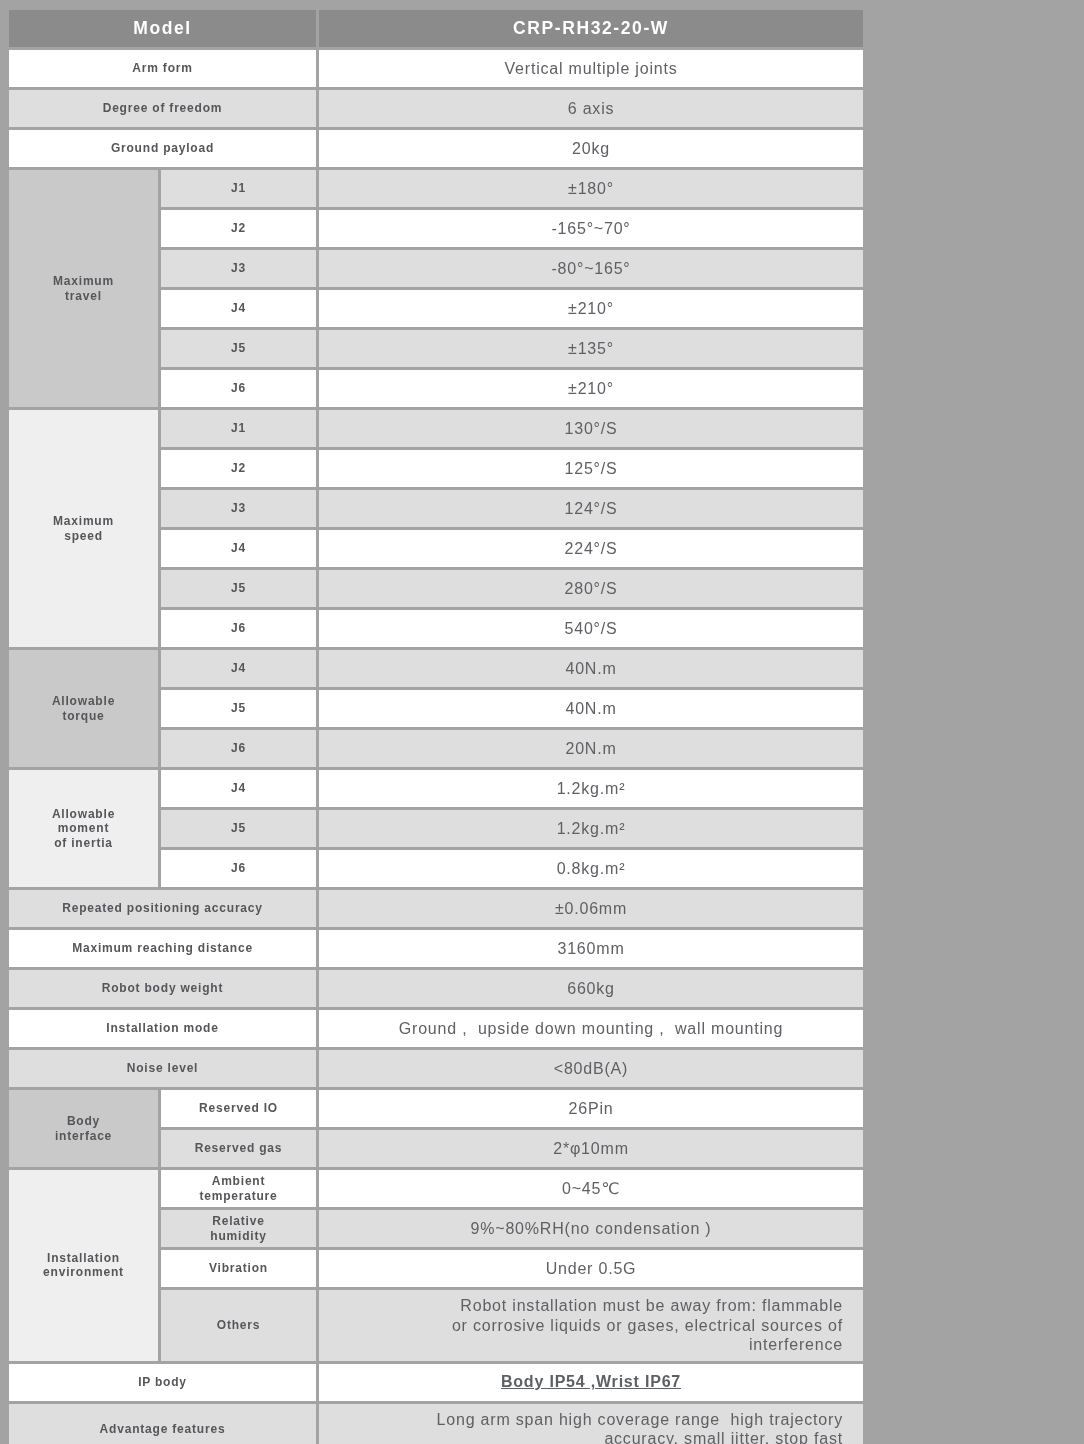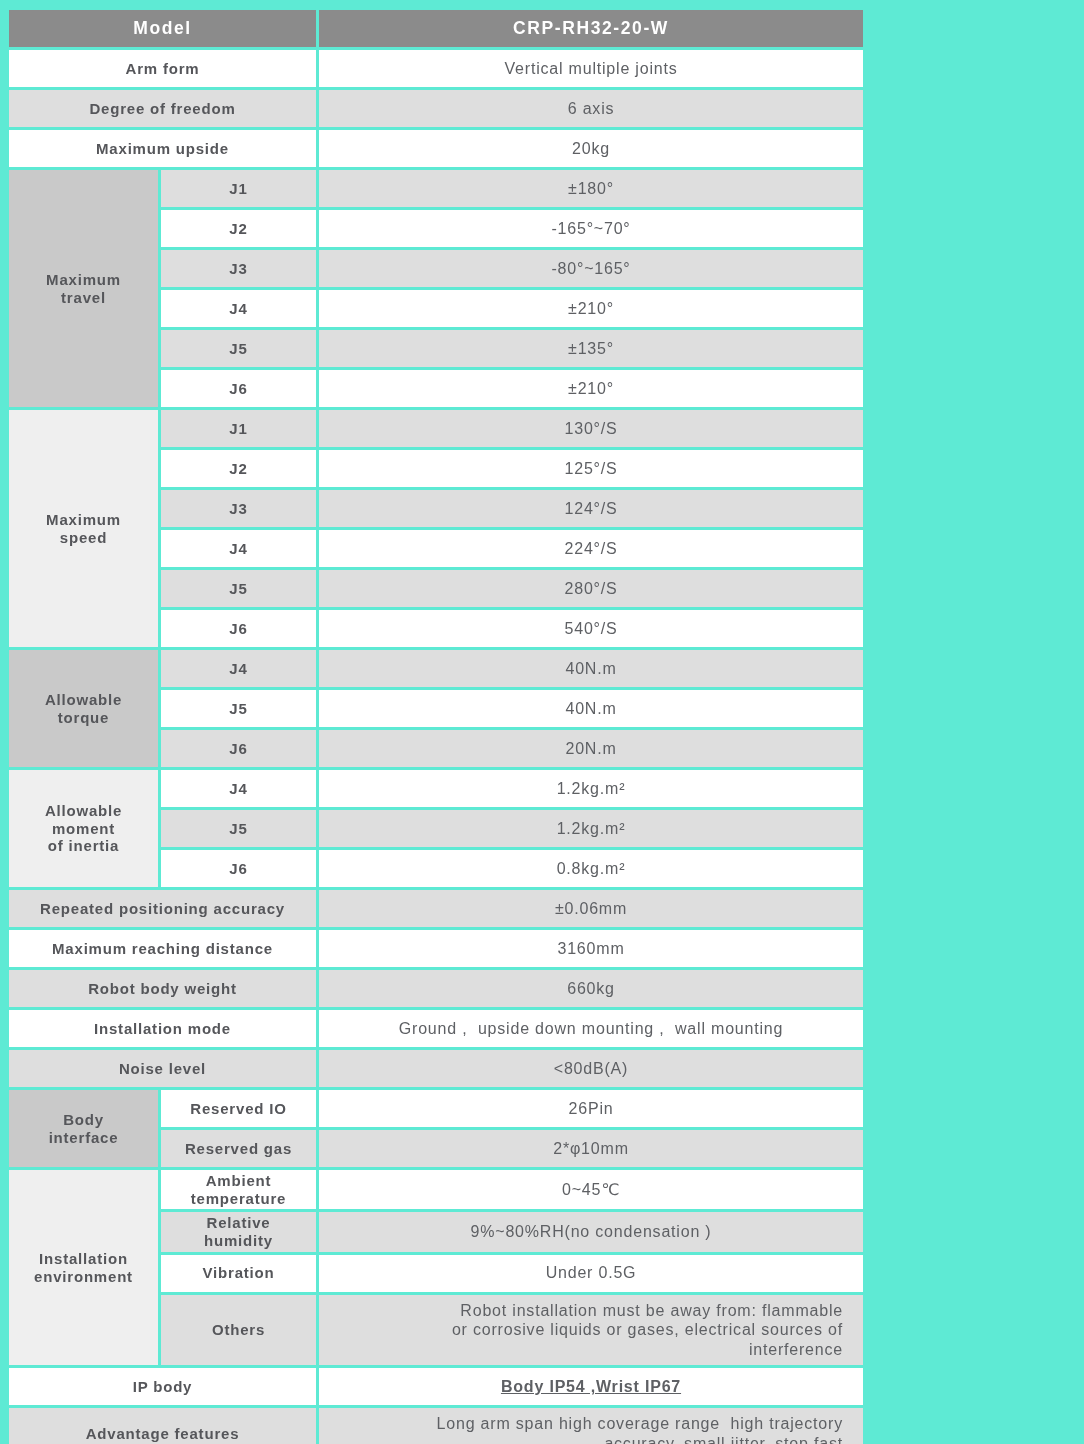--- a/index.html
+++ b/index.html
@@ -5,21 +5,21 @@
   html, body {
     margin: 0;
     padding: 0;
     background: #ffffff;
     font-family: "Liberation Sans", "DejaVu Sans", sans-serif;
   }
   .page {
     position: relative;
     width: 1084px;
     height: 1444px;
-    background: #5eead4;
+    background: #a3a3a3;
     overflow: hidden;
   }
   table.spec {
     position: absolute;
     left: 6px;
     top: 7px;
     border-collapse: separate;
     border-spacing: 3px;
     table-layout: fixed;
     width: 860px;
@@ -46,21 +46,21 @@
   
   td.white { background: var(--row-white, #ffffff); }
   td.gray  { background: var(--row-gray, #dedede); }
   td.sec-dark  { background: var(--section-dark, #c9c9c9); }
   td.sec-light { background: var(--section-light, #efefef); }
 
   
   td.lbl, td.sub, td.sec {
     font-weight: 700;
     color: var(--label-text, #55565a);
-    font-size: 15px;
+    font-size: 12px;
     letter-spacing: 0.8px;
     line-height: 1.18;
     white-space: pre-line;
     padding: 2px 6px;
   }
   
   td.val {
     font-weight: 400;
     color: var(--value-text, #5e6064);
     font-size: 16px;
@@ -92,21 +92,21 @@
       </tr>
     <tr class="">
           <td class="lbl white" colspan="2">Arm form</td>
           <td class="val white">Vertical multiple joints</td>
         </tr>
         <tr class="">
           <td class="lbl gray" colspan="2">Degree of freedom</td>
           <td class="val gray">6 axis</td>
         </tr>
         <tr class="">
-          <td class="lbl white" colspan="2">Maximum upside</td>
+          <td class="lbl white" colspan="2">Ground payload</td>
           <td class="val white">20kg</td>
         </tr>
         <tr class="">
           <td class="sec sec-dark" rowspan="6">Maximum
 travel</td>
           <td class="sub gray">J1</td>
           <td class="val gray">±180°</td>
         </tr>
         <tr class="">
           <td class="sub white">J2</td>

